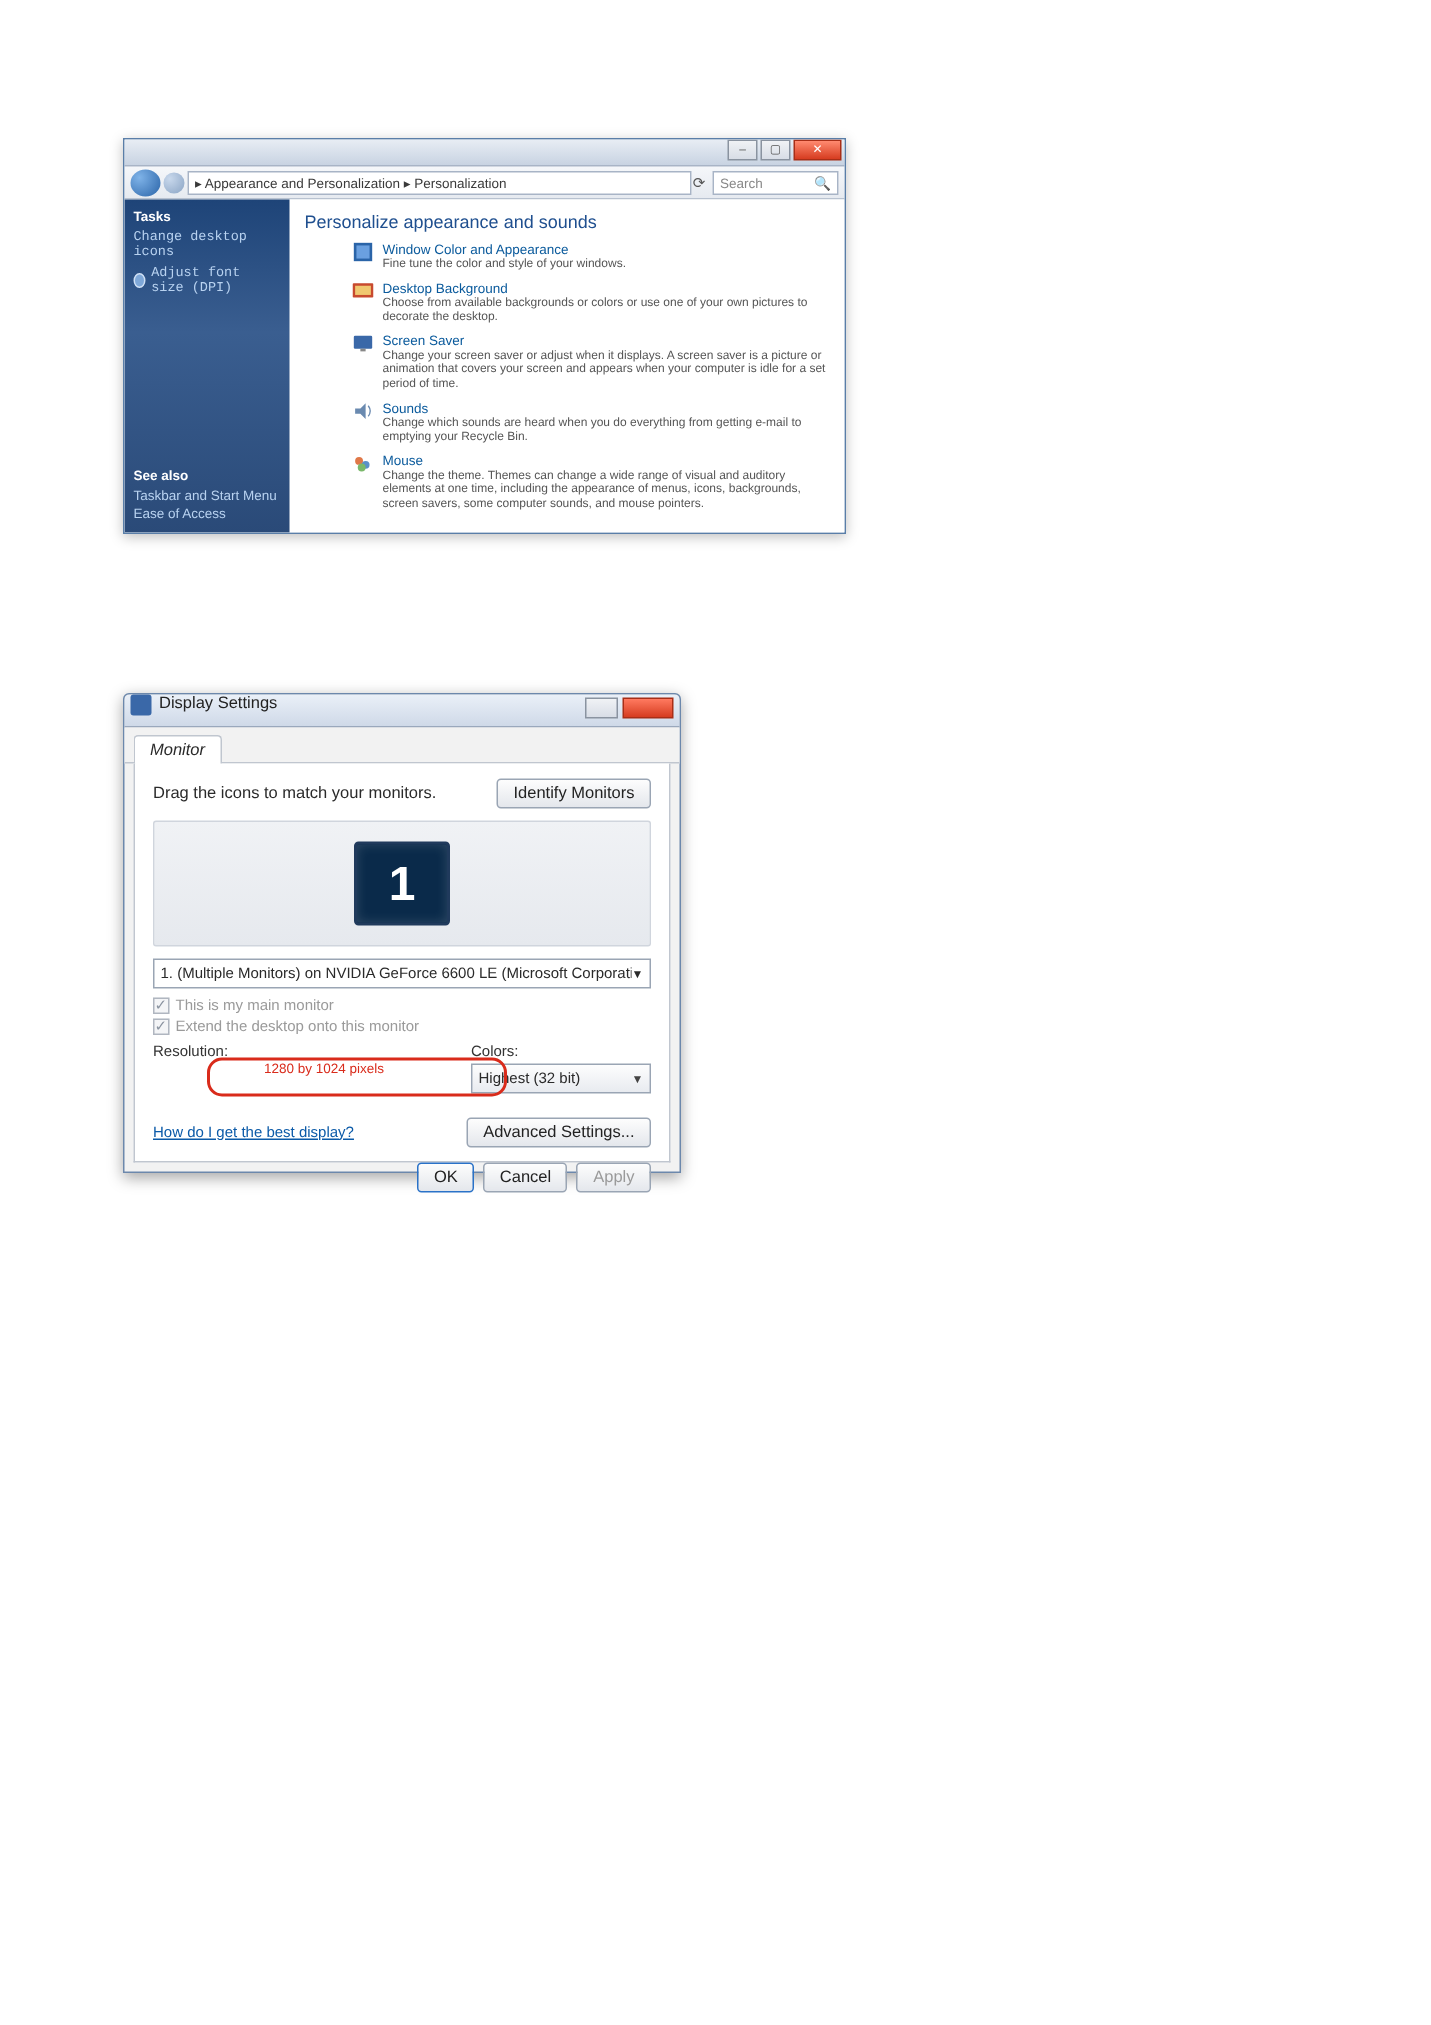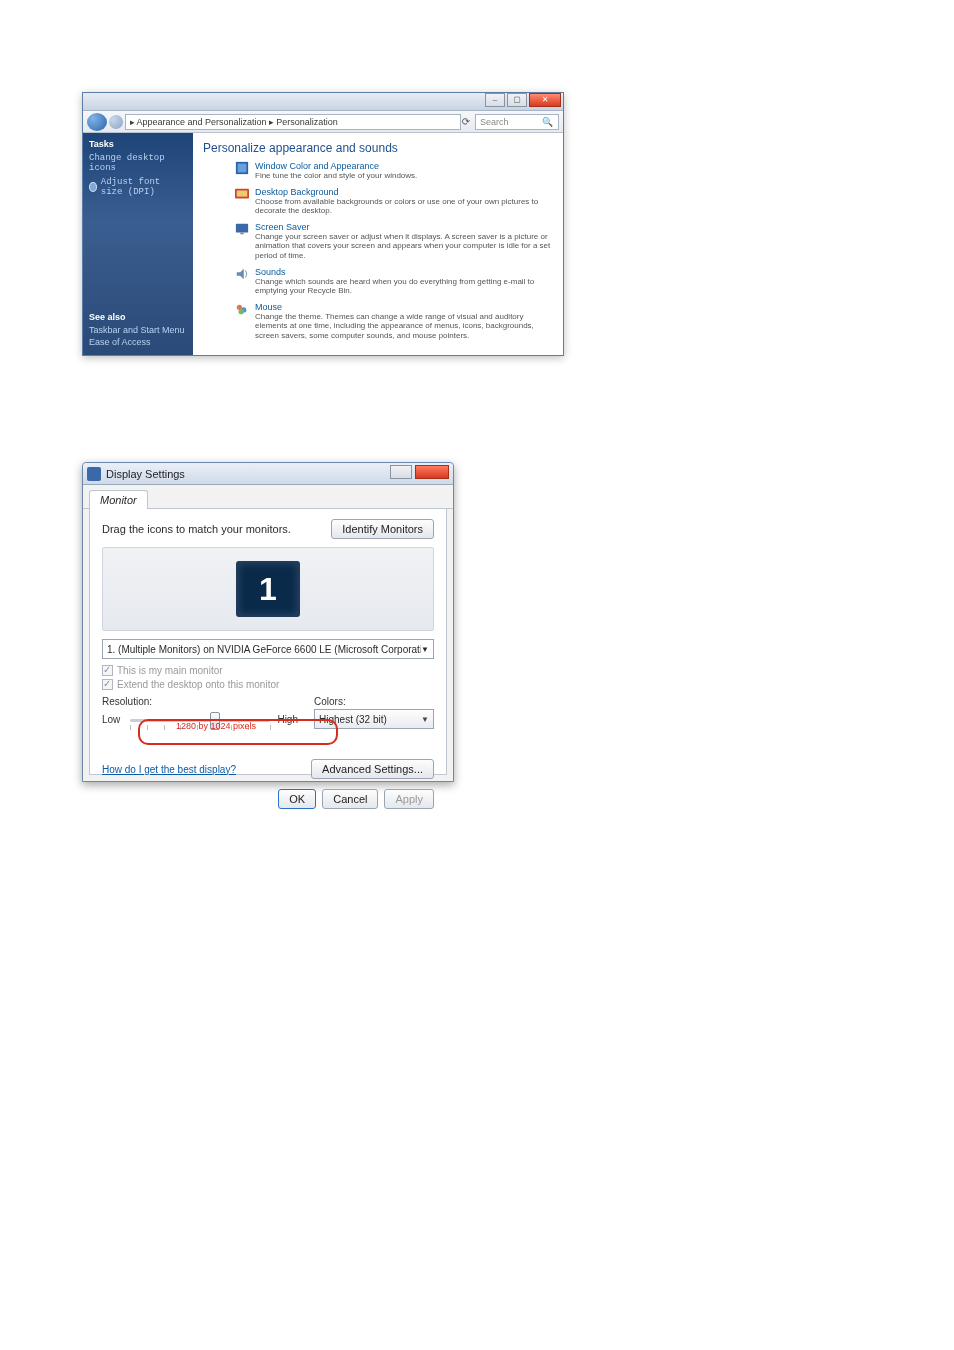--- a/index.html
+++ b/index.html
@@ -79,21 +79,21 @@
     background:#f2f2f2;
     border:1px solid #6c88ac;
     box-shadow:0 3px 10px rgba(0,0,0,0.35);
     border-radius:4px 4px 0 0;
   }
   .dlg-titlebar {
     height:22px;
     background:linear-gradient(to bottom,#eaf0f8,#cfd9e8);
     border-bottom:1px solid #9aa8bc;
     border-radius:4px 4px 0 0;
-    display:flex; align-items:center; padding:0 4px;
+    display:flex; align-items:flex-start; padding:0 4px;
     position:relative;
   }
   .dlg-appicon { width:14px;height:14px; background:#3a68a8; margin-right:5px; border-radius:2px; position:relative;}
   .dlg-title { font-size:11px; color:#222; }
   .dlg-winbtns { position:absolute; right:4px; top:2px; display:flex; gap:3px;}
   .dlg-winbtn { width:22px;height:14px;border:1px solid #8a93a0;background:linear-gradient(#f0f2f5,#d8dde6); }
   .dlg-winbtn.close { width:34px;background:linear-gradient(#ff7a60,#d63c20); border-color:#a82e17;}
   .dlg-tabstrip { height:24px; background:#f2f2f2; padding:4px 6px 0 6px; border-bottom:1px solid #c0c6cf;}
   .dlg-tab { display:inline-block; padding:3px 10px; background:#fff; border:1px solid #c0c6cf; border-bottom:1px solid #fff; border-radius:3px 3px 0 0; font-size:11px; position:relative; top:1px;font-style:italic;}
   .dlg-body { background:#fff; margin:0 6px 6px 6px; border:1px solid #c0c6cf; border-top:none; padding:10px 12px 8px 12px; height:calc(100% - 52px); position:relative; }
@@ -272,37 +272,20 @@
       <span>This is my main monitor</span>
     </div>
     <div class="chk-row">
       <span class="chk checked"></span>
       <span>Extend the desktop onto this monitor</span>
     </div>
 
     <div class="slider-area">
       <div class="slider-col" style="position:relative;">
         <div class="slider-label">Resolution:</div>
-        <div class="slider-wrap">
-          <span class="slider-end l">Low</span>
-          <span class="slider-end r">High</span>
-          <div class="slider-track"></div>
-          <div class="slider-ticks">
-            <i style="left:0%"></i>
-              <i style="left:12%"></i>
-              <i style="left:24%"></i>
-              <i style="left:36%"></i>
-            <i style="left:48%"></i>
-              <i style="left:60%"></i>
-              <i style="left:72%"></i>
-              <i style="left:84%"></i>
-              <i style="left:100%"></i>
-          </div>
-          <div class="slider-thumb" style="left:55%;"></div>
-        </div>
         <div class="res-callout"></div>
         <div class="res-readout">1280 by 1024 pixels</div>
       </div>
       <div class="colors-col">
         <div class="slider-label">Colors:</div>
         <div class="combo">
           <span>Highest (32 bit)</span>
           <span class="arrow">▼</span>
         </div>
       </div>

